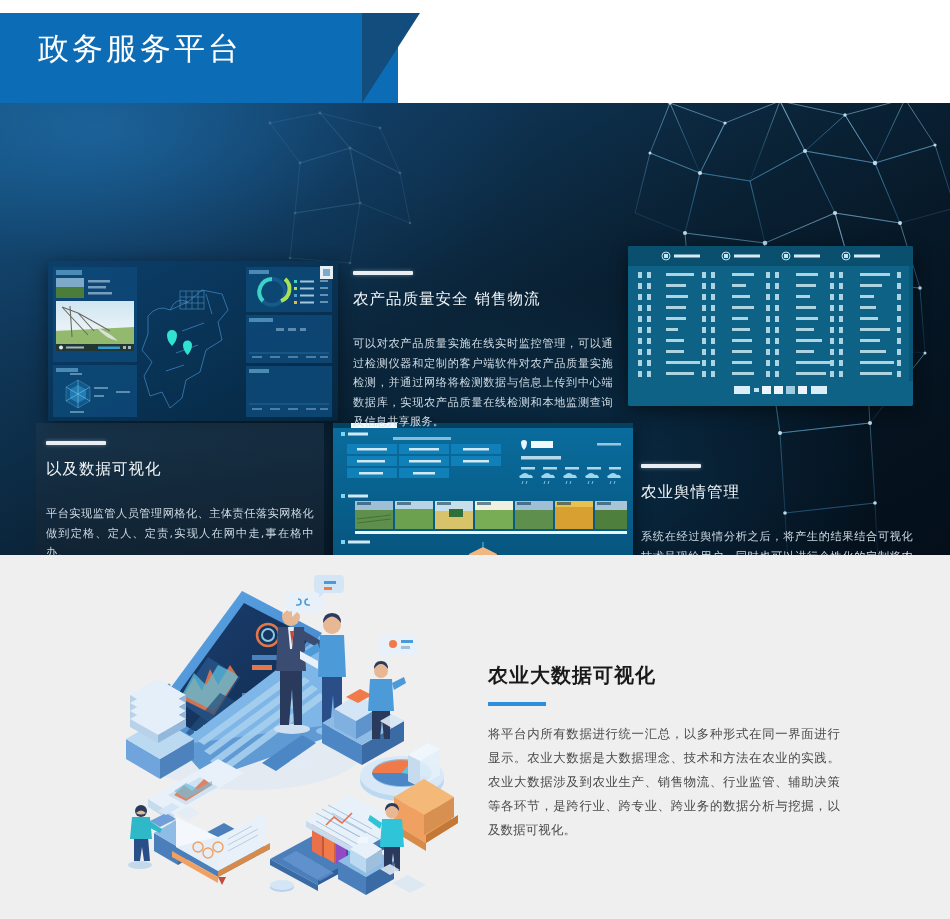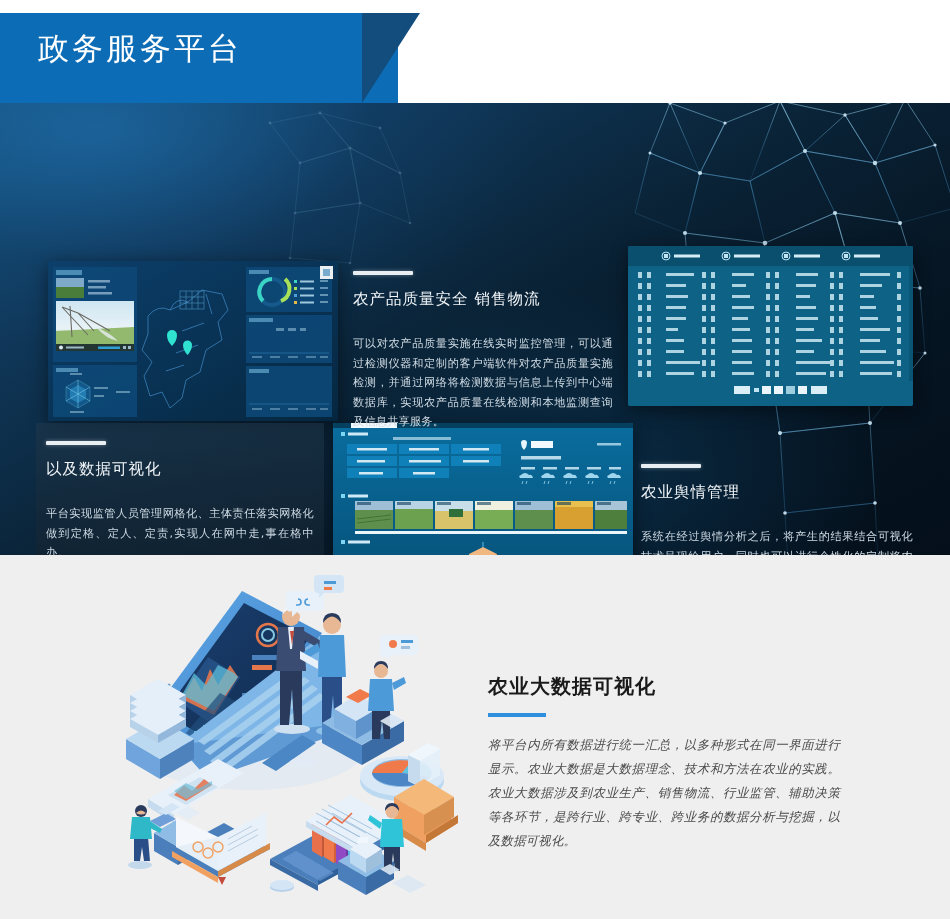--- a/index.html
+++ b/index.html
@@ -85,32 +85,31 @@
     background: linear-gradient(180deg, rgba(32,56,76,0.55), rgba(18,34,48,0.70));
   }
   .tb-3 { left: 641px; top: 361px; width: 272px; }
 
   
   .light {
     position: absolute; left: 0; top: 555px; width: 950px; height: 364px;
     background: #efefef;
   }
   .illus { position: absolute; left: 90px; top: 18px; width: 376px; height: 330px; }
-  .bottom-txt { position: absolute; left: 488px; top: 117px; width: 352px; }
+  .bottom-txt { position: absolute; left: 488px; top: 106px; width: 352px; }
   .bottom-txt h3 {
     font-size: 20px; color: #1a1a1a; font-weight: 700; letter-spacing: 1px;
     line-height: 28px;
     font-family: "DejaVu Sans", "Liberation Sans", sans-serif;
   }
   .bottom-rule { width: 58px; height: 4px; background: #2f8fdf; margin-top: 13px; }
   .bottom-txt p {
     font-size: 12.4px; color: #4a4a4a; line-height: 24px; margin-top: 16px;
     letter-spacing: 0.2px; text-align: justify;
     font-family: "DejaVu Sans", "Liberation Sans", sans-serif;
-    font-style: italic;
   }
 </style>
 </head>
 <body>
 
 <div class="page">
 
   <div class="header">
     <div class="header-blue"></div>
     <div class="header-tri"></div>

